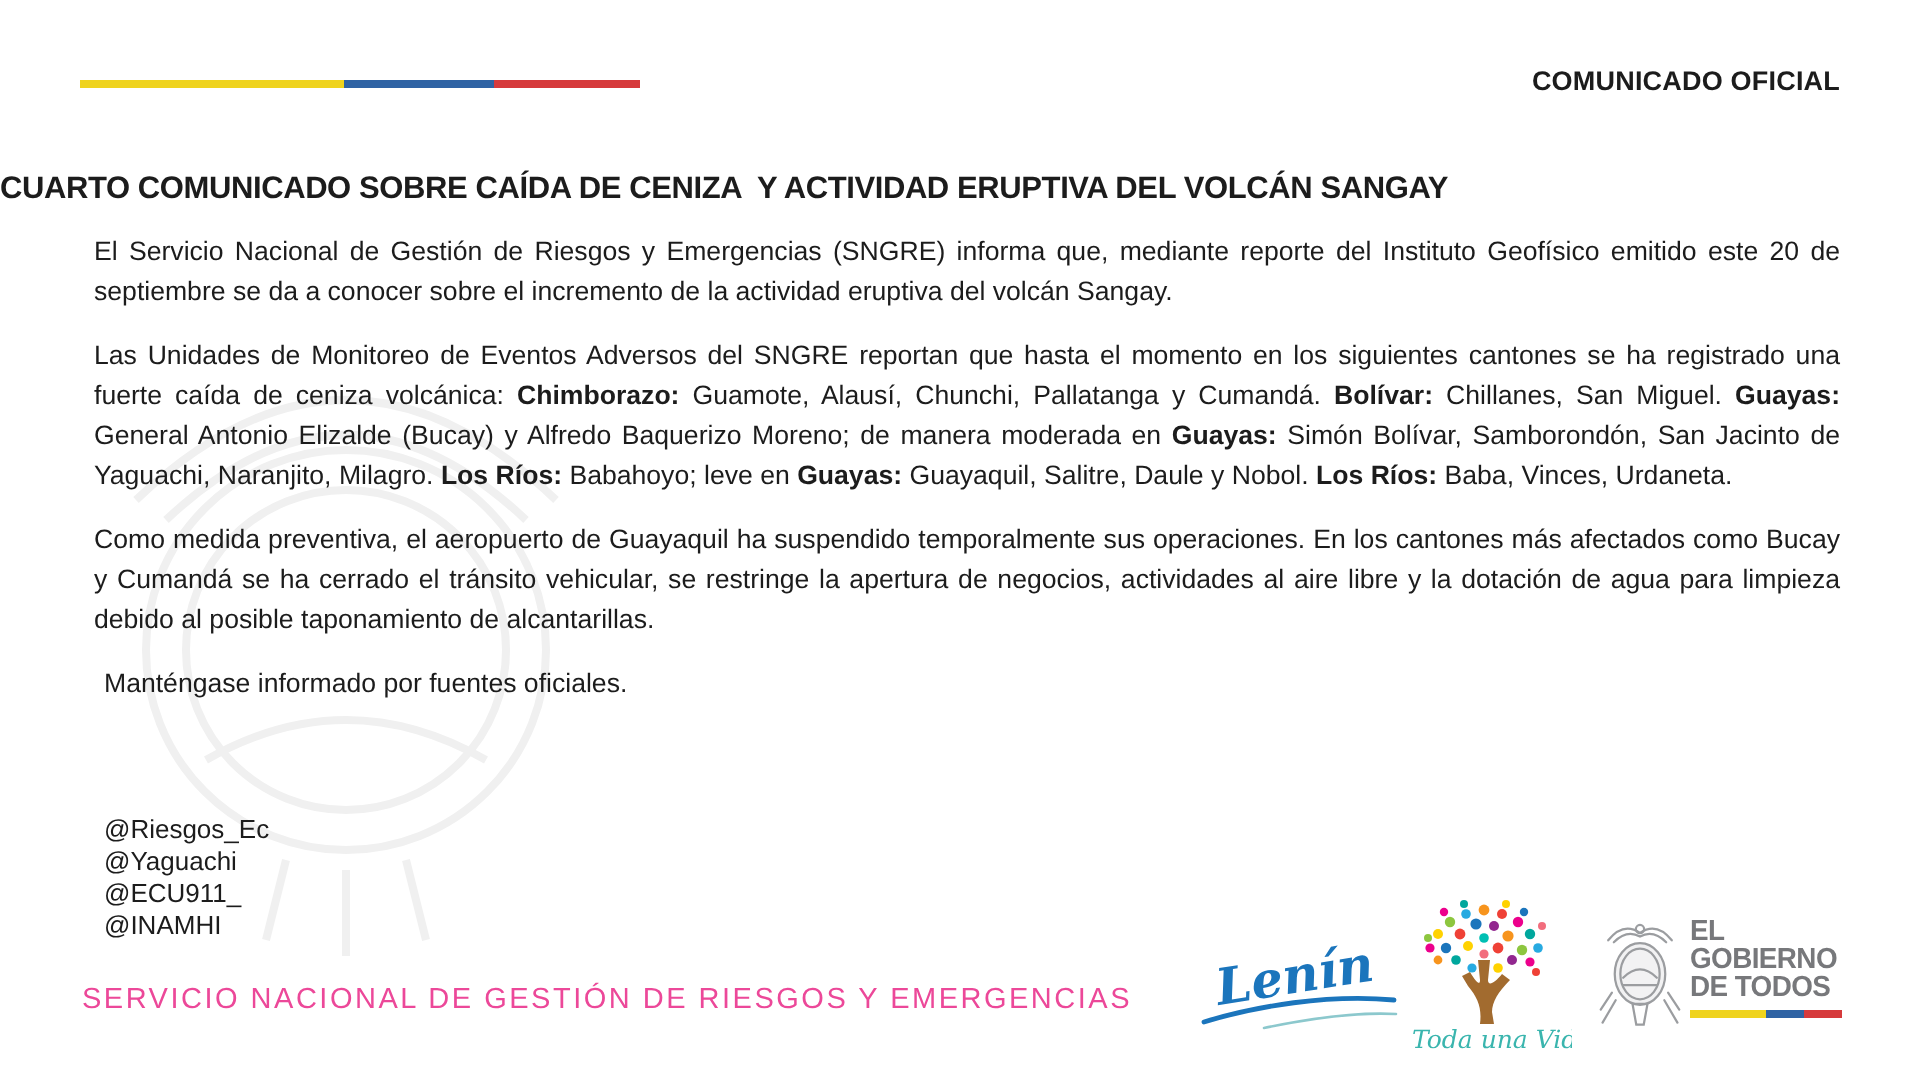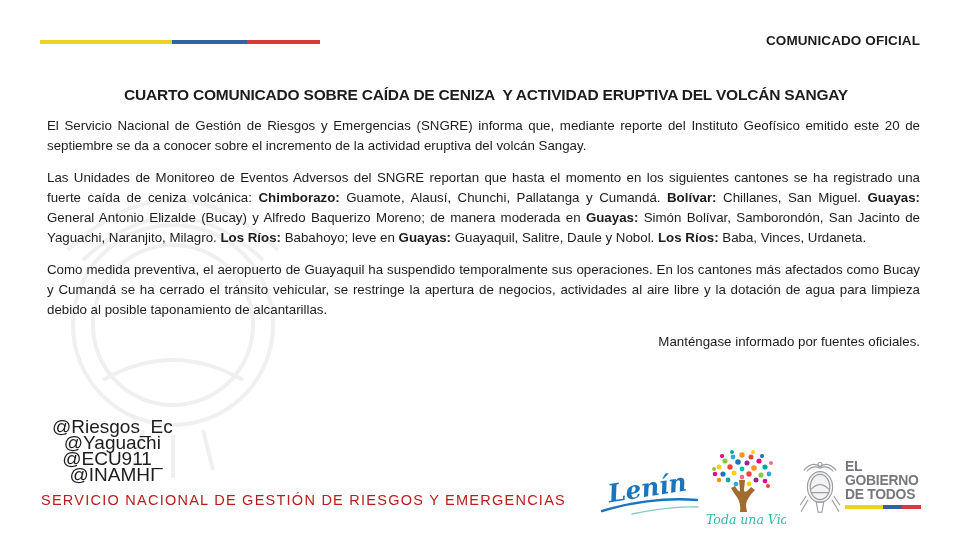--- a/index.html
+++ b/index.html
@@ -35,44 +35,44 @@
     text-align:right; z-index:2;
   }
   .header-right .hdr-label {
     font-size:13.5px; font-weight:bold; letter-spacing:0.1px;
   }
   .header-right .hdr-date {
     font-size:13.5px; font-weight:bold; margin-top:3px;
   }
 
   .doc-title {
-    position:absolute; left:12px; right:0; top:86px;
-    text-align:center; font-size:15.5px; font-weight:bold;
+    position:absolute; left:0; right:0; top:86px;
+    font-size:15.5px; font-weight:bold;
     letter-spacing:-0.2px; white-space:pre; z-index:2;
   }
 
   .doc-body {
     position:absolute; left:47px; top:116px; width:873px;
     font-size:13.3px; line-height:19.7px; text-align:justify;
     z-index:1;
   }
   .doc-body p { margin:0 0 13px 0; }
   .doc-body p.extra-gap { margin-top:7px; }
-  .doc-body p.note { text-align:right; padding-left:5px; margin-top:1px; }
+  .doc-body p.note { text-align:left; padding-left:5px; margin-top:1px; }
   .doc-body b, .doc-body span.b { font-weight:bold; }
 
   .social-handles {
-    position:absolute; left:52px; top:419px;
-    font-size:19px; line-height:16px; z-index:1;text-align:center;
+    position:absolute; left:52px; top:407px;
+    font-size:13px; line-height:16px; z-index:1;
   }
   .social-handles .handle { display:block; }
 
   .agency-wordmark {
     position:absolute; left:41px; top:492px;
-    font-size:14.5px; letter-spacing:1.25px; color:#b91c1c;
+    font-size:14.5px; letter-spacing:1.25px; color:#ec4899;
     font-weight:400; z-index:1; white-space:nowrap;
   }
 
   
   .logo-row { position:absolute; left:590px; top:440px; width:340px; height:95px; z-index:2; }
 
   .lenin-logo { position:absolute; left:8px; top:22px; width:104px; height:58px; }
 
   .vida-logo { position:absolute; left:112px; top:8px; width:84px; height:84px; }
 

